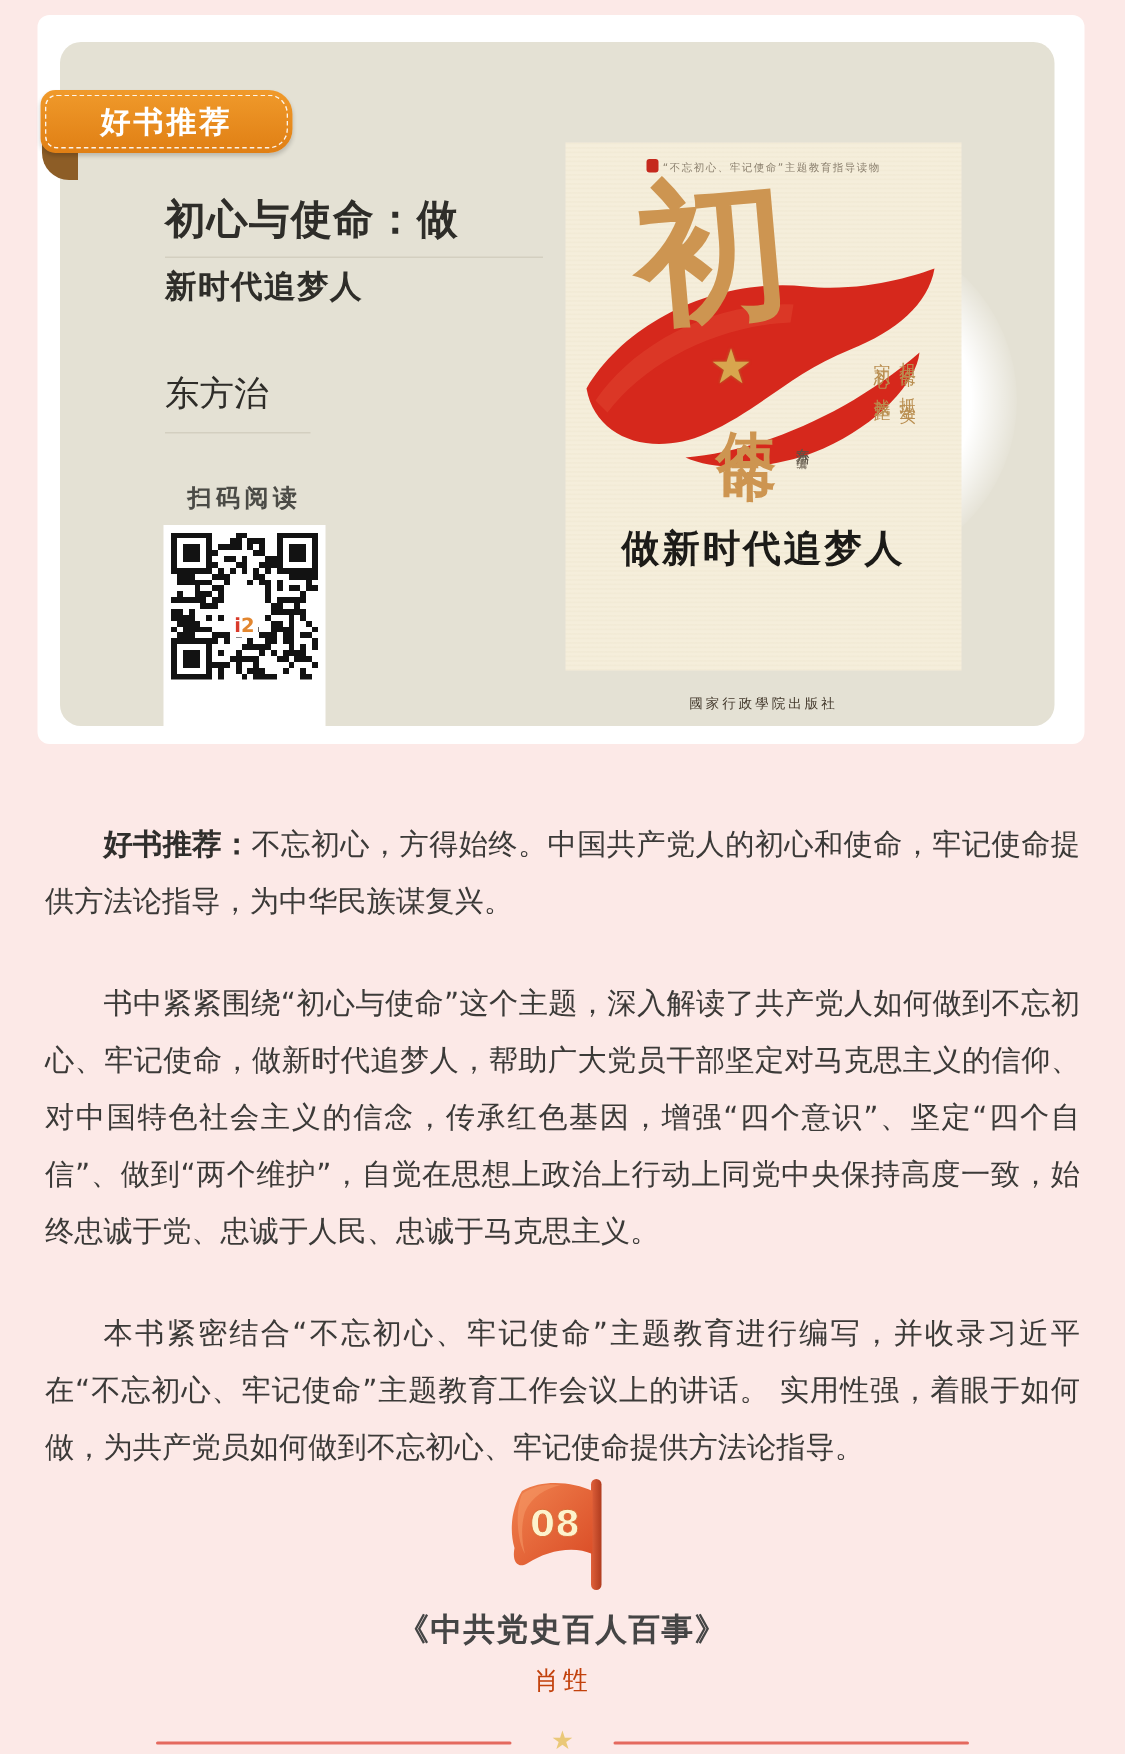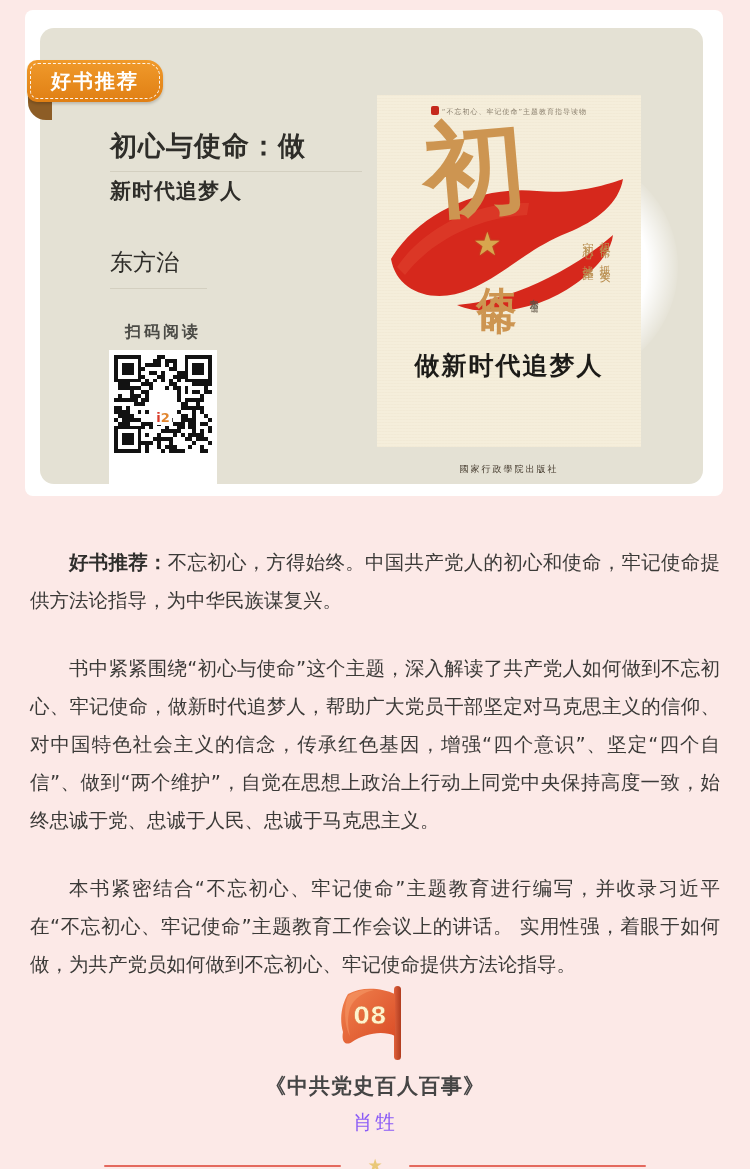--- a/index.html
+++ b/index.html
@@ -8,21 +8,21 @@
     background:#fce9e7;
     font-family:"DejaVu Sans","Liberation Sans",sans-serif;
   }
   
   .card{position:absolute;left:25px;top:10px;width:698px;height:486px;background:#ffffff;border-radius:8px;}
   .panel{position:absolute;left:15px;top:18px;width:663px;height:456px;background:#e4e1d4;border-radius:14px;overflow:hidden;}
   
   .ribbon-fold{position:absolute;left:3px;top:86px;width:24px;height:24px;background:#8d5d26;border-radius:0 0 0 18px;z-index:2;}
   .ribbon{position:absolute;left:2px;top:50px;width:136px;height:42px;z-index:3;
     background:linear-gradient(#f09a2b,#e07f14);border-radius:10px 16px 16px 10px;
-    box-shadow:0 2px 3px rgba(0,0,0,.18);}
+    box-shadow:0 2px 3px rgba(0,0,0,.18);padding-left:32px;}
   .ribbon-dash{position:absolute;inset:3px;border:1px dashed rgba(255,255,255,.9);border-radius:8px 13px 13px 8px;}
   .ribbon-label{position:absolute;inset:0;display:flex;align-items:center;justify-content:center;
     color:#fff;font-size:20px;font-weight:bold;letter-spacing:2px;}
   
   .left-col{position:absolute;left:70px;top:100px;width:252px;}
   .t-line1{font-size:27px;font-weight:600;color:#2e2d29;letter-spacing:1px;padding-bottom:7px;border-bottom:1px solid #d3cfc0;}
   .t-line2{font-size:21px;font-weight:600;color:#2e2d29;letter-spacing:1px;padding-top:5px;}
   .book-author{display:inline-block;margin-top:42px;font-size:23px;color:#2e2d29;border-bottom:1px solid #d3cfc0;padding:0 28px 10px 0;}
   .scan{position:absolute;left:69px;top:294px;width:108px;text-align:center;}
   .scan-label{font-size:16px;font-weight:bold;letter-spacing:3px;color:#4b4b46;}
@@ -52,21 +52,21 @@
     color:#1c1b18;letter-spacing:2px;font-family:"DejaVu Serif","Liberation Serif",serif;}
   .cover-publisher{position:absolute;top:320px;width:100%;text-align:center;font-size:9px;color:#43392c;
     letter-spacing:2px;font-family:"DejaVu Serif","Liberation Serif",serif;margin-top:48px;}
   
   .article{position:absolute;left:0;top:496px;width:750px;padding:48px 30px 0;box-sizing:border-box;}
   .article p{margin:0 0 30px;font-size:19.5px;line-height:38px;color:#3b3a38;text-align:justify;text-indent:2em;}
   .article strong{font-weight:bold;color:#2f2e2c;}
   
   .footer{position:absolute;top:984px;width:750px;text-align:center;}
   .next-title{margin-top:4px;font-size:21px;font-weight:600;color:#454545;letter-spacing:1px;}
-  .next-author{margin-top:9px;font-size:20px;color:#8b5cf6;letter-spacing:2px;}
+  .next-author{margin-top:9px;font-size:17px;color:#c2410c;letter-spacing:2px;}
   .divider{margin-top:21px;display:flex;align-items:center;justify-content:center;}
   .dline{width:237px;height:2px;background:#e4695e;border-radius:1px;}
   .dstar{margin:0 26px;font-size:17px;color:#eac878;line-height:1;}
 </style>
 </head>
 <body>
 
 <div class="card">
   <div class="panel">
 

